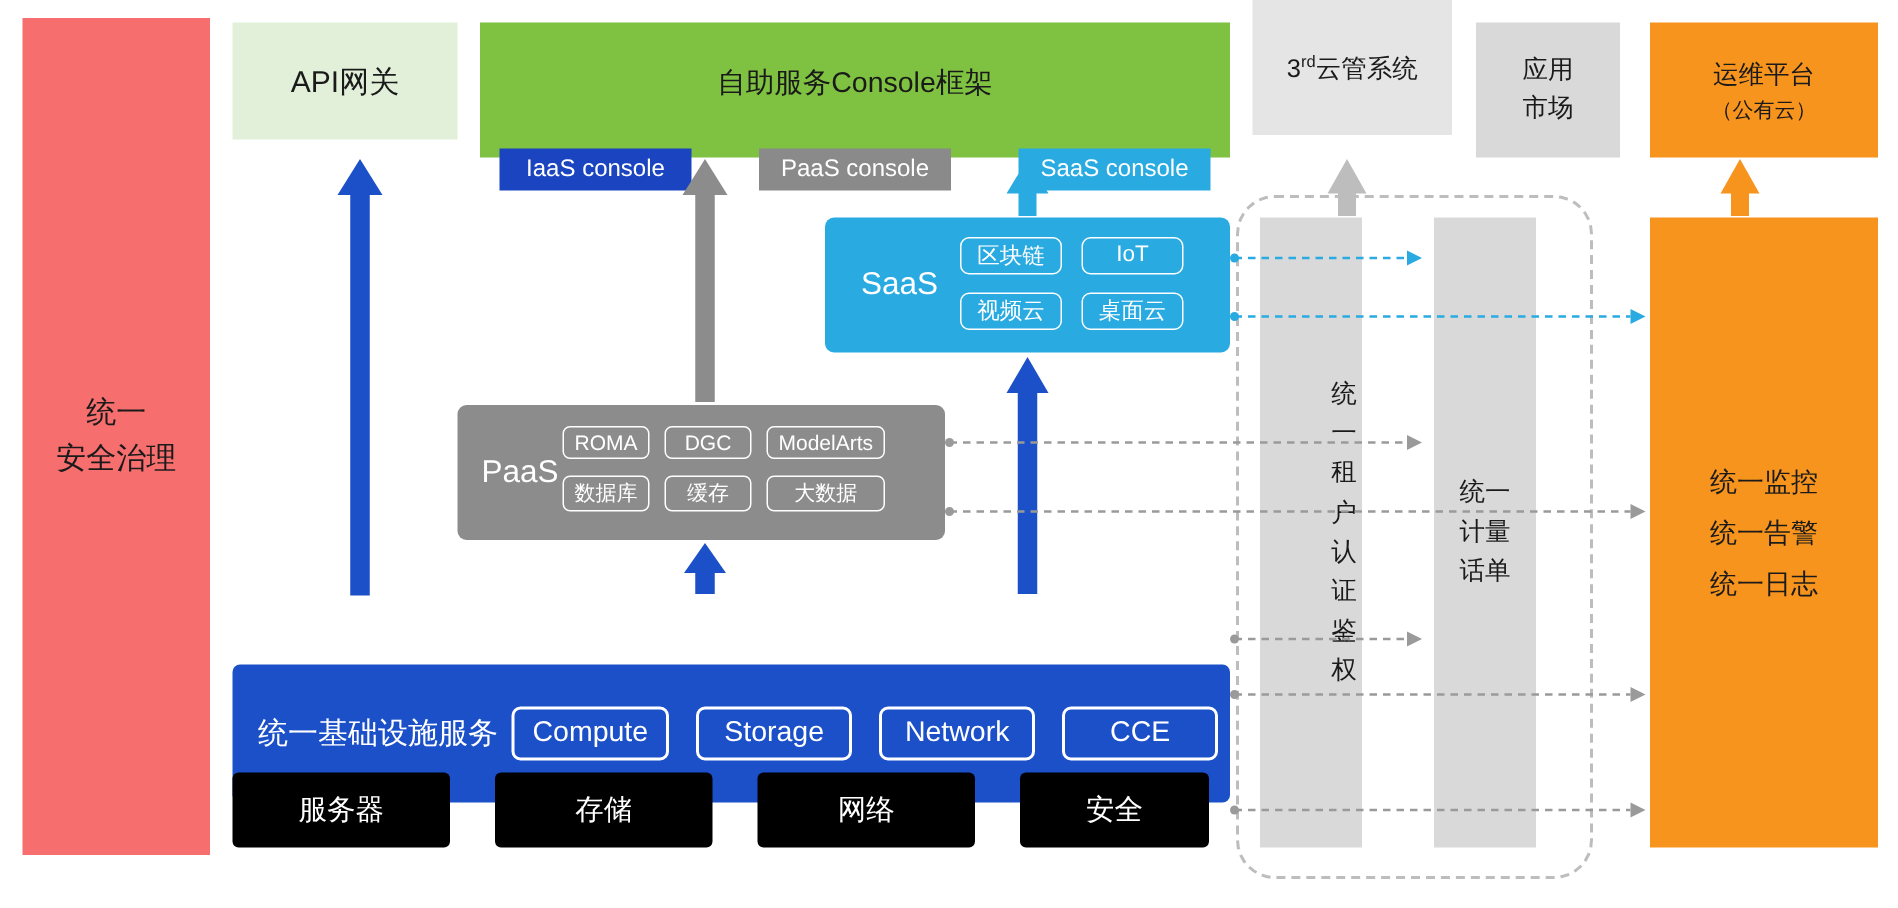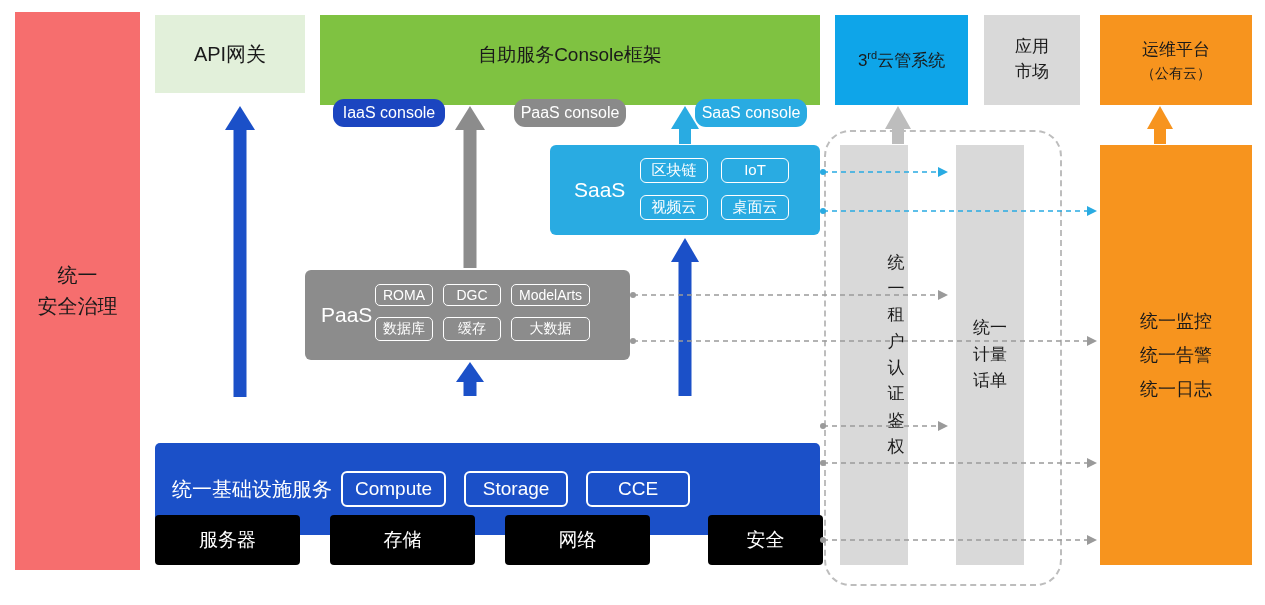--- a/index.html
+++ b/index.html
@@ -8,27 +8,27 @@
 
   .box { position:absolute; display:flex; align-items:center; justify-content:center;
          text-align:center; white-space:pre-line; color:#1a1a1a; z-index:2; }
 
   .security    { left:15px;  top:12px; width:125px; height:558px; background:#F66E6E; font-size:20px; line-height:1.55; }
   .api-gw      { left:155px; top:15px; width:150px; height:78px;  background:#E2F0DA; font-size:20px; }
 
   .console     { left:320px; top:15px; width:500px; height:90px;  background:#7FC241; display:block; }
   .console-title { text-align:center; font-size:19px; margin-top:9px; color:#1a1a1a; }
   .console-btns  { display:flex; justify-content:space-between; padding:0 13px; margin-top:13px; }
-  .cbtn { width:112px; height:28px; border-radius:11px; color:#fff; font-size:16px;
+  .cbtn { width:128px; height:28px; border-radius:0; color:#fff; font-size:16px;
           display:flex; align-items:center; justify-content:center; }
   .iaas-btn { background:#1B45C0; }
   .paas-btn { background:#8A8A8A; }
   .saas-btn { background:#29ABE2; }
 
-  .third-cms  { left:835px;  top:15px; width:133px; height:90px; background:#0ea5e9; font-size:17px; }
+  .third-cms  { left:835px;  top:0; width:133px; height:90px; background:#e5e5e5; font-size:17px; }
   .third-cms sup { font-size:11px; }
   .app-market { left:984px;  top:15px; width:96px;  height:90px; background:#D9D9D9; font-size:17px; line-height:1.45; }
   .om-platform{ left:1100px; top:15px; width:152px; height:90px; background:#F7941E; flex-direction:column; }
   .om-line1 { font-size:17px; }
   .om-line2 { font-size:14px; margin-top:4px; }
 
   .saas-box { left:550px; top:145px; width:270px; height:90px; background:#29ABE2; border-radius:6px; }
   .paas-box { left:305px; top:270px; width:325px; height:90px; background:#8C8C8C; border-radius:6px; }
   .iaas-box { left:155px; top:397px; width:665px; height:92px; background:#1B50C8; border-radius:5px;margin-top:46px; }
 
@@ -40,21 +40,21 @@
   .chip { border:1.5px solid #fff; border-radius:6px; color:#fff; text-align:center; }
   .saas-chips { position:absolute; left:90px; top:13px; display:grid; grid-template-columns:repeat(2,auto); gap:12px 13px; }
   .saas-chips .chip { font-size:15px; padding:2px 8px; min-width:68px; }
   .paas-chips { position:absolute; left:70px; top:14px; display:grid; grid-template-columns:repeat(3,auto); gap:11px 10px; }
   .paas-chips .chip { font-size:14px; padding:2px 7px; min-width:58px; border-radius:5px; }
   .iaas-chips { position:absolute; left:186px; top:50%; transform:translateY(-50%); display:flex; gap:18px; }
   .iaas-chips .chip { font-size:19px; padding:5px 12px; min-width:104px; border-width:2px; }
 
   .hw { top:515px; height:50px; background:#000000; border-radius:4px; color:#fff; font-size:19px; }
   .hw1 { left:155px; width:145px; } .hw2 { left:330px; width:145px; }
-  .hw3 { left:505px; width:145px; } .hw4 { left:708px; width:115px; }
+  .hw3 { left:505px; width:145px; } .hw4 { left:680px; width:126px; }
 
   .vbar { top:145px; width:68px; height:420px; background:#D9D9D9; font-size:17px; line-height:1.55; }
   .auth  { left:840px;padding-left:44px; }
   .meter { left:956px; }
   .monitor { left:1100px; top:145px; width:152px; height:420px; background:#F7941E; font-size:18px; line-height:1.9; }
 
   .dashed-frame { position:absolute; left:824px; top:130px; width:238px; height:456px;
                   border:2px dashed #BDBDBD; border-radius:26px; z-index:1; }
 
   .overlay { position:absolute; left:0; top:0; z-index:4; pointer-events:none; }
@@ -112,20 +112,21 @@
       <span class="chip">缓存</span>
       <span class="chip">大数据</span>
     </div>
   </div>
 
   <div class="box iaas-box">
     <span class="box-label">统一基础设施服务</span>
     <div class="iaas-chips">
       <span class="chip">Compute</span>
       <span class="chip">Storage</span>
+      <span class="chip">Network</span>
       <span class="chip">CCE</span>
     </div>
   </div>
 
   <div class="box hw hw1">服务器</div>
   <div class="box hw hw2">存储</div>
   <div class="box hw hw3">网络</div>
   <div class="box hw hw4">安全</div>
 
   <div class="box vbar auth">统一租

